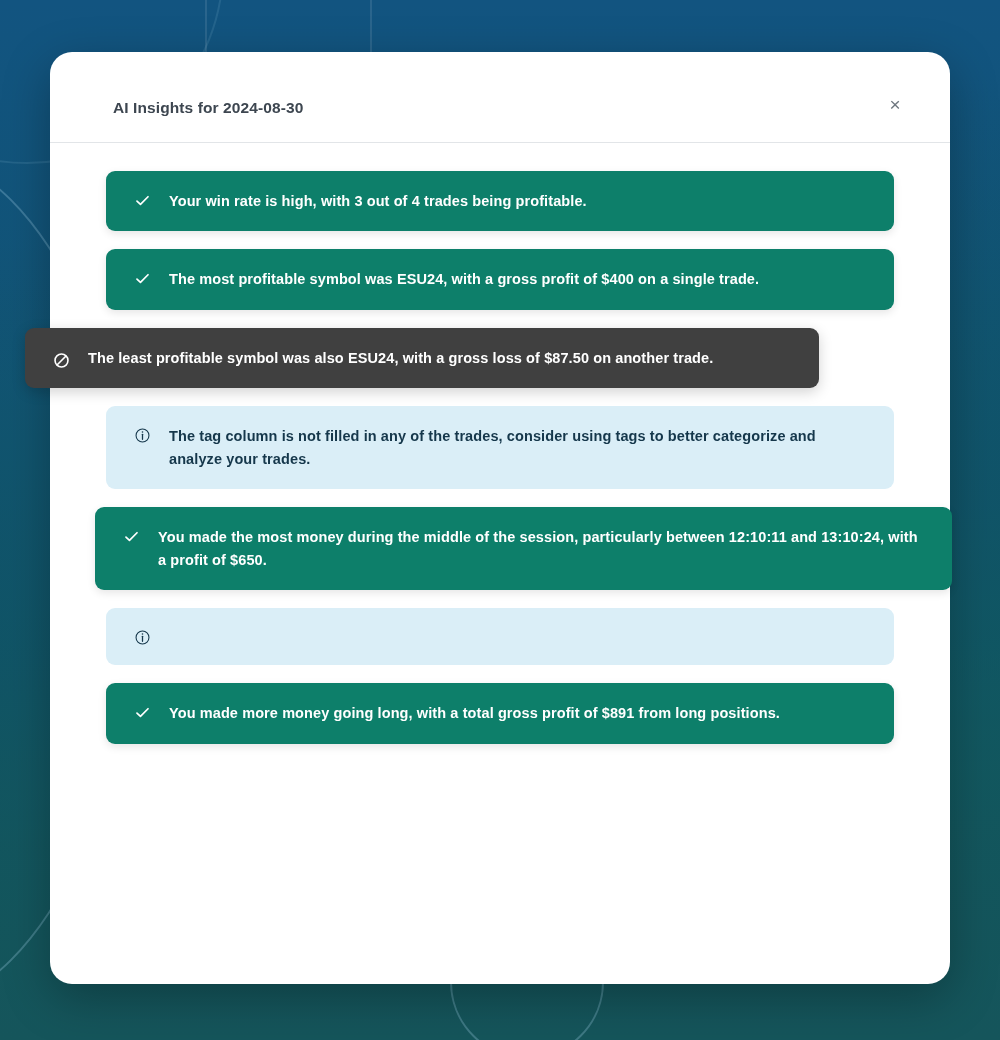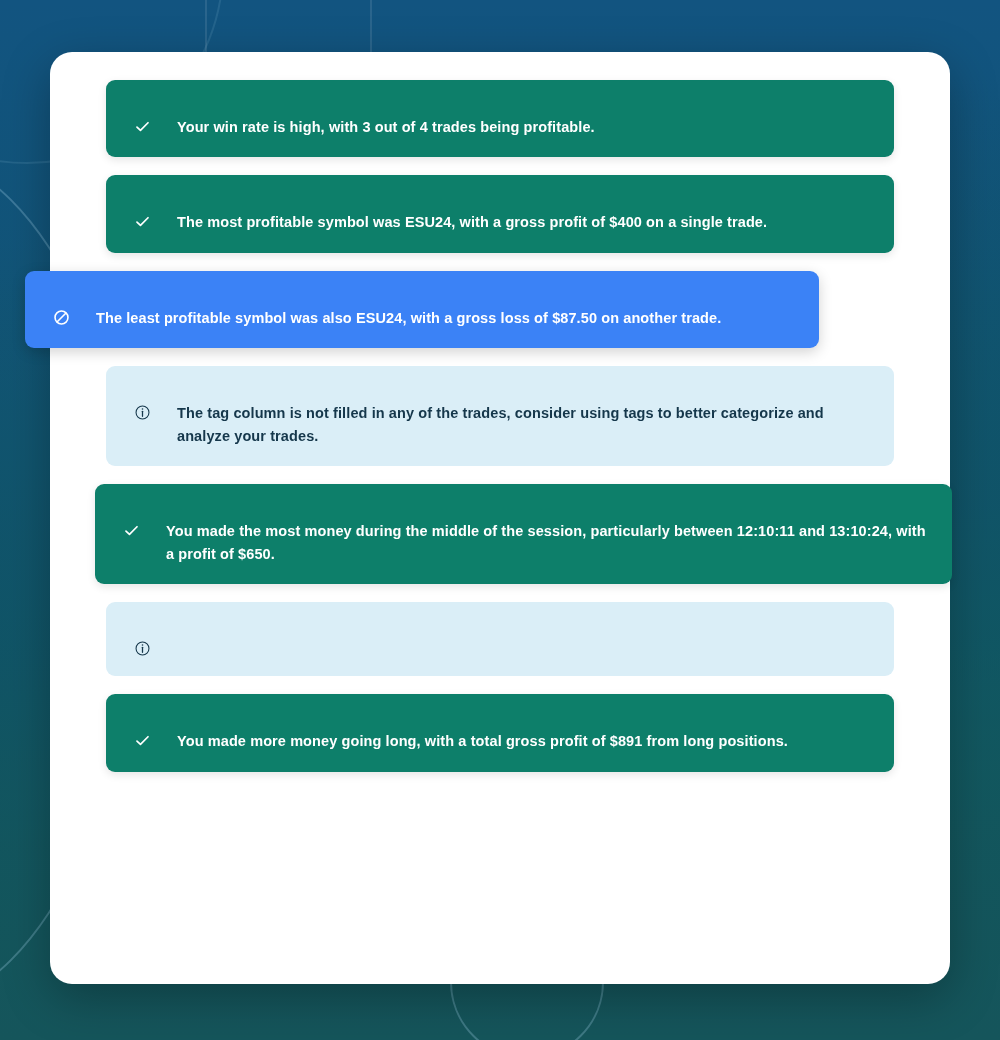--- a/index.html
+++ b/index.html
@@ -107,41 +107,42 @@
   
   .insight-list {
     position: relative;
     padding-top: 28px;
   }
   .insight {
     position: relative;
     box-sizing: border-box;
     border-radius: 9px;
     margin: 0 0 18px 0;
-    padding: 36px 26px 19px 28px;
+    padding: 19px 26px 19px 28px;
     display: flex;
     align-items: flex-start;
-    gap: 26px;
+    gap: 18px;
     font-size: 14.5px;
     line-height: 1.55;
     letter-spacing: 0.1px;
   }
   .insight .txt { flex: 1; }
 
   .insight.positive {
     background: #0d7f6a;
     color: #ffffff;
     font-weight: bold;
     box-shadow: 0 3px 9px rgba(0,0,0,0.10);
   }
   .insight.negative {
-    background: #3b82f6;
+    background: #404040;
     color: #ffffff;
     font-weight: bold;
     box-shadow: 0 4px 14px rgba(0,0,0,0.18);
+    align-items: flex-end;
   }
   .insight.info {
     background: #daeef7;
     color: #15374b;
     font-weight: bold;
   }
 
   
   .insight.pos-default {
     margin-left: 56px;
@@ -171,20 +172,27 @@
 <div class="bg">
   <div class="bg-grad-2"></div>
   <div class="vline a"></div>
   <div class="vline b"></div>
   <div class="circle-outline circle-left"></div>
   <div class="circle-outline circle-bottom"></div>
   <div class="circle-outline circle-topleft"></div>
 </div>
 
 <div class="modal">
+  <div class="modal-header">
+    <div class="modal-title">
+      <span>AI Insights</span>
+      <span class="suffix">for 2024-08-30</span>
+    </div>
+    <button class="close-btn">×</button>
+  </div>
 
   <div class="insight-list" id="insight-list">
       <div class="insight positive pos-default">
         <span class="icon">
           <svg viewBox="0 0 20 20" width="17" height="17">
             <path d="M3.5 10.8 L7.6 14.6 L16.5 5.6" fill="none" stroke="#ffffff" stroke-width="2" stroke-linecap="round" stroke-linejoin="round"></path>
           </svg>
         </span>
         <span class="txt">Your win rate is high, with 3 out of 4 trades being profitable.</span>
       </div>

